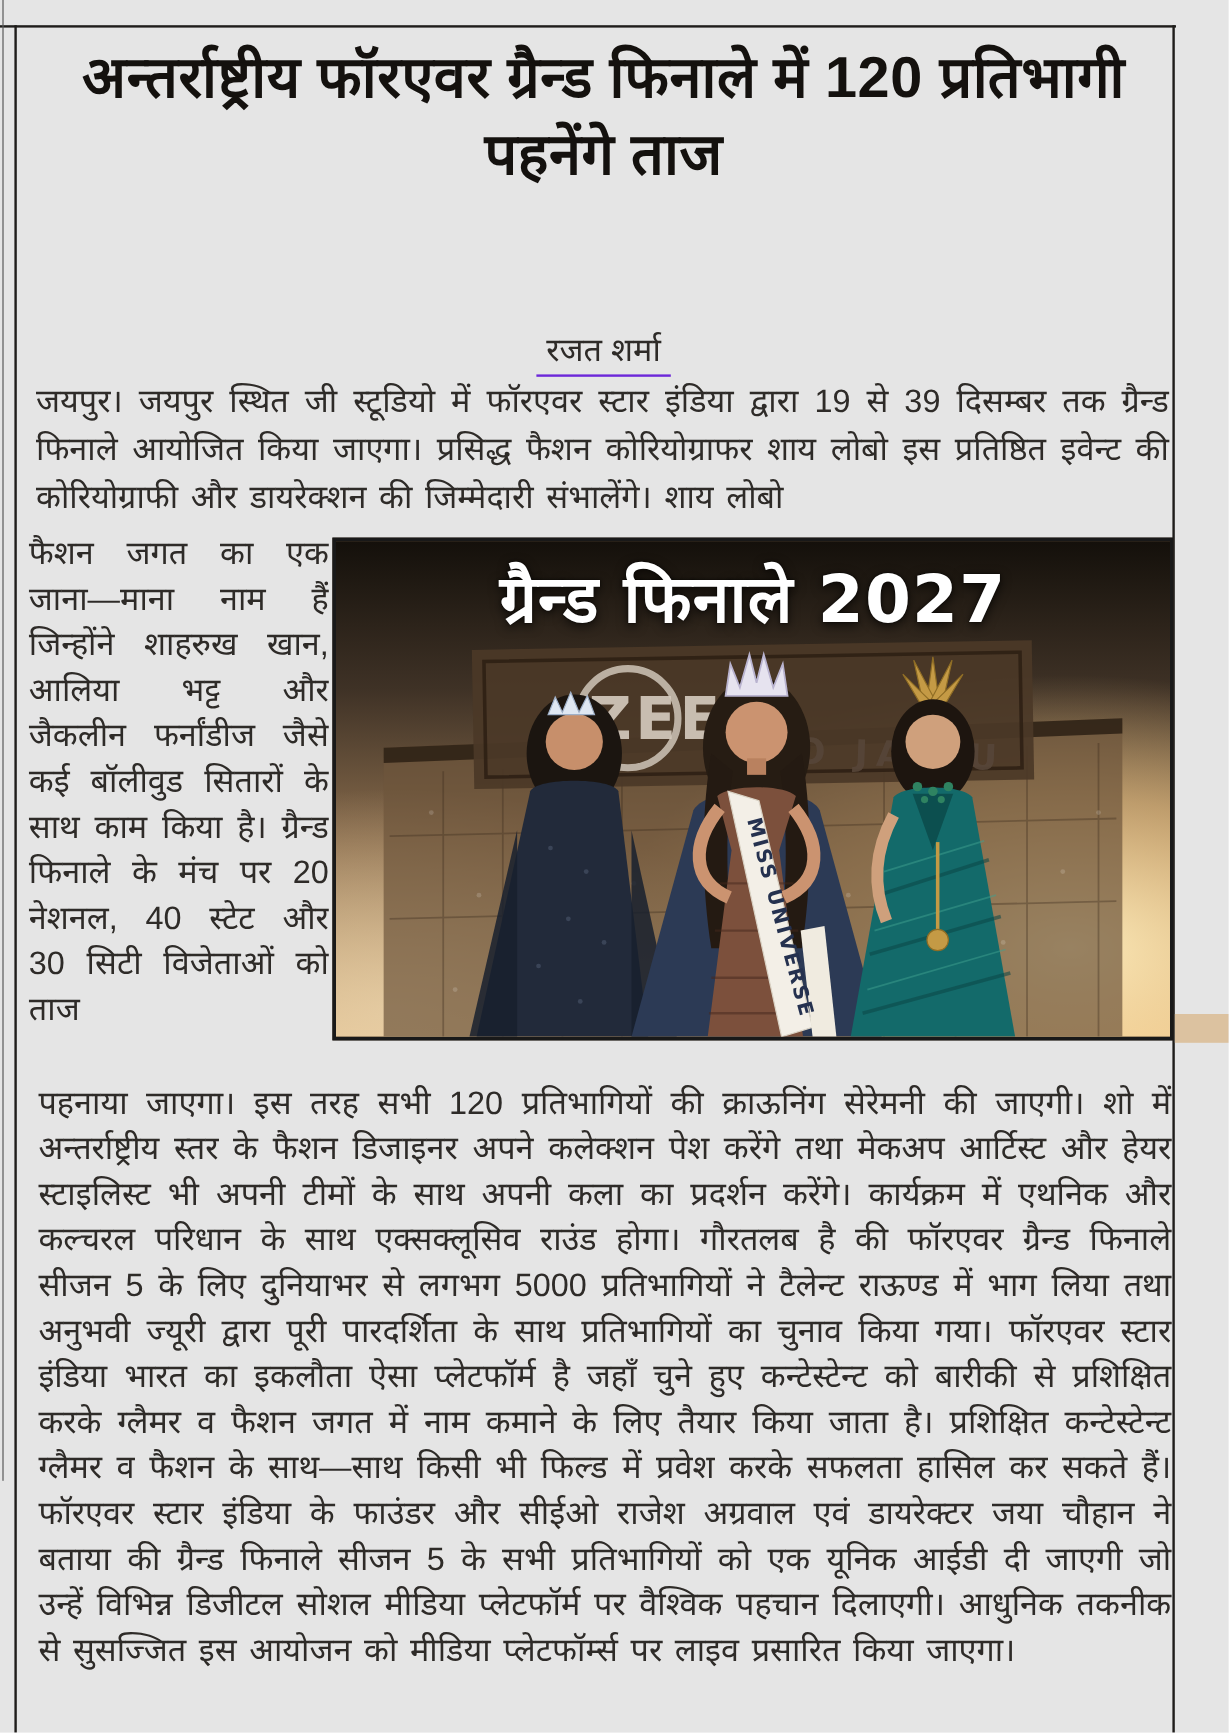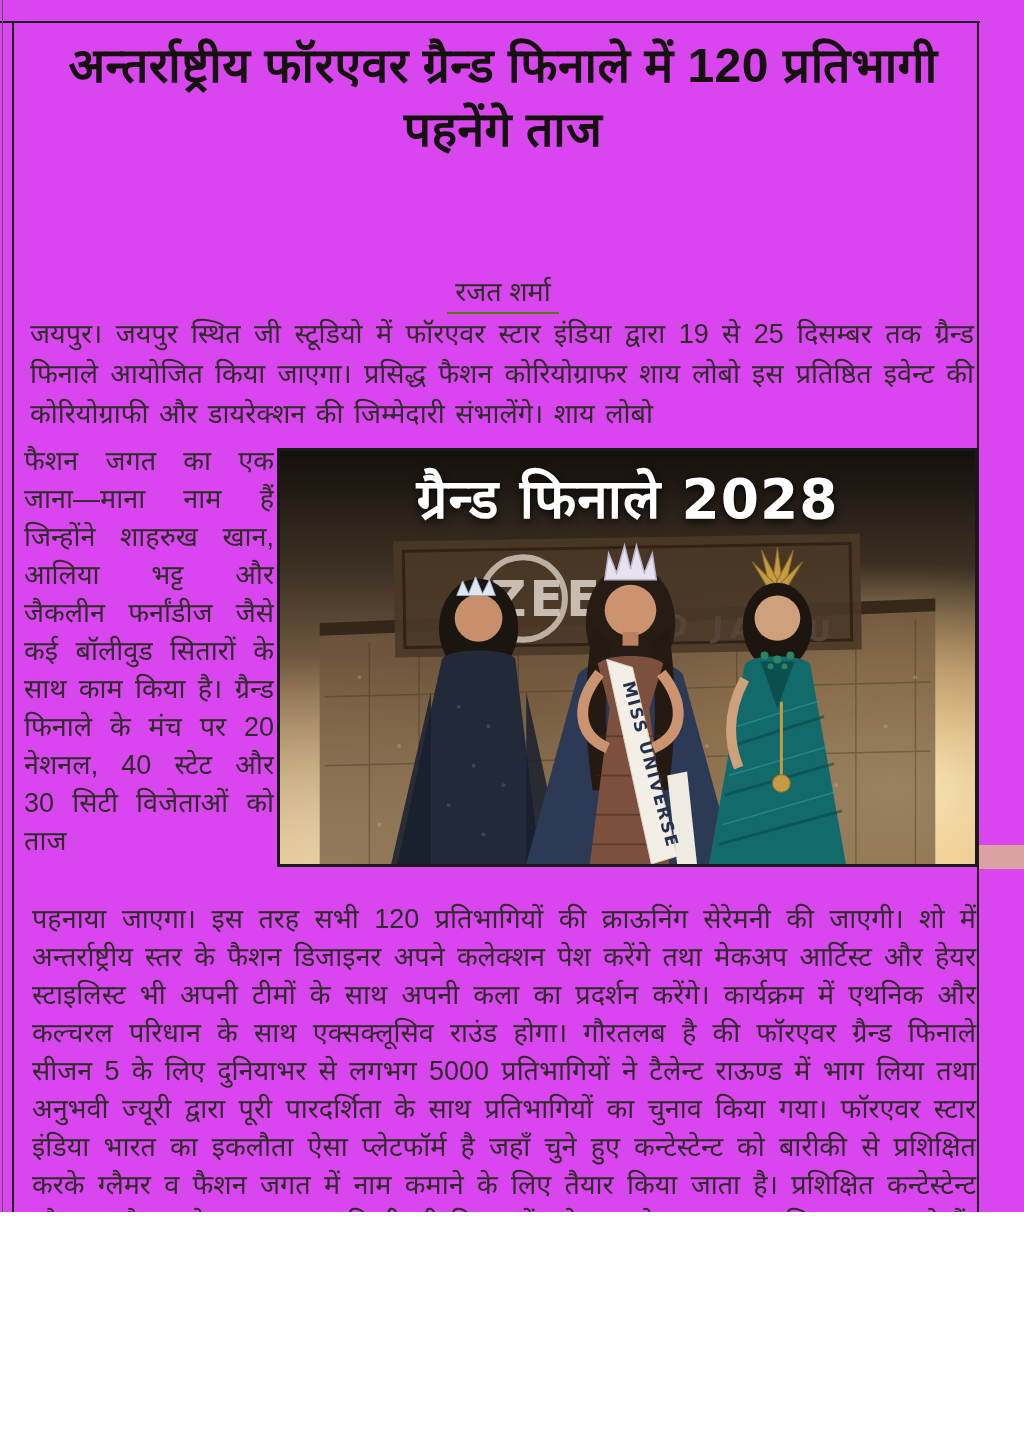--- a/index.html
+++ b/index.html
@@ -1,34 +1,34 @@
 <!DOCTYPE html>
 <html><head>
 <meta charset="utf-8">
 <style>
   html,body{margin:0;padding:0;background:#ffffff;}
   .page{
-    position:relative;width:1024px;height:1212px;background:#d946ef;overflow:hidden;
+    position:relative;width:1024px;height:1444px;background:#e5e5e5;overflow:hidden;
     font-family:"Liberation Sans","DejaVu Sans",sans-serif;color:#2e2b28;
   }
   .rule{position:absolute;background:#1f1d1b;}
   .rule-top{left:0;top:21px;width:980px;height:2px;}
   .rule-right{left:977px;top:21px;width:2px;height:1423px;}
   .rule-left-thick{left:12px;top:21px;width:2px;height:1423px;}
   .rule-left-thin{left:2px;top:0;width:1px;height:1234px;background:#5a5a5a;}
   .headline{
     position:absolute;left:30px;top:34px;width:946px;text-align:center;
     font-size:48px;line-height:64px;font-weight:700;color:#14110e;letter-spacing:.5px;
   }
   .subheadline{
     position:absolute;left:30px;top:126px;width:946px;text-align:center;
     font-size:37px;line-height:61px;font-weight:700;color:#14110e;
   }
   .byline{position:absolute;left:30px;top:272px;width:946px;text-align:center;font-size:27px;font-weight:500;}
-  .byline span{display:inline-block;border-bottom:2px solid #4d7c0f;padding:0 8px 3px;}
+  .byline span{display:inline-block;border-bottom:2px solid #6d28d9;padding:0 8px 3px;}
   .bodytext{font-size:27px;text-align:justify;color:#2e2b28;word-spacing:3px;}
   .body-top{position:absolute;left:30px;top:314px;width:944px;line-height:40px;}
   .left-col{position:absolute;left:24px;top:442px;width:250px;height:458px;line-height:38px;overflow:hidden;}
   .body-bottom{position:absolute;left:32px;top:900px;width:944px;line-height:38px;}
   .photo{
     position:absolute;left:277px;top:448px;width:695px;height:413px;
     border:3px solid #191919;overflow:hidden;background:#3f3226;
   }
   .photo svg{display:block;}
   .photo-title{
@@ -49,21 +49,21 @@
   <div class="rule rule-left-thick"></div>
   <div class="rule rule-left-thin"></div>
 
   <div class="headline">अन्तर्राष्ट्रीय फॉरएवर ग्रैन्ड फिनाले में 120 प्रतिभागी पहनेंगे ताज</div>
 
 
   <div class="byline">
     <span>रजत शर्मा</span>
   </div>
 
-  <div class="bodytext body-top">जयपुर। जयपुर स्थित जी स्टूडियो में फॉरएवर स्टार इंडिया द्वारा 19 से 25 दिसम्बर तक ग्रैन्ड फिनाले आयोजित किया जाएगा। प्रसिद्ध फैशन कोरियोग्राफर शाय लोबो इस प्रतिष्ठित इवेन्ट की कोरियोग्राफी और डायरेक्शन की जिम्मेदारी संभालेंगे। शाय लोबो</div>
+  <div class="bodytext body-top">जयपुर। जयपुर स्थित जी स्टूडियो में फॉरएवर स्टार इंडिया द्वारा 19 से 39 दिसम्बर तक ग्रैन्ड फिनाले आयोजित किया जाएगा। प्रसिद्ध फैशन कोरियोग्राफर शाय लोबो इस प्रतिष्ठित इवेन्ट की कोरियोग्राफी और डायरेक्शन की जिम्मेदारी संभालेंगे। शाय लोबो</div>
 
   <div class="bodytext left-col">फैशन जगत का एक जाना—माना नाम हैं जिन्होंने शाहरुख खान, आलिया भट्ट और जैकलीन फर्नांडीज जैसे कई बॉलीवुड सितारों के साथ काम किया है। ग्रैन्ड फिनाले के मंच पर 20 नेशनल, 40 स्टेट और 30 सिटी विजेताओं को ताज</div>
 
   <div class="photo">
     <svg width="695" height="413" viewBox="0 0 700 420" preserveAspectRatio="none">
       <defs>
         <linearGradient id="g-sky" x1="0" y1="0" x2="0" y2="1">
           <stop offset="0" stop-color="#14100b"></stop>
           <stop offset="0.30" stop-color="#3f3226"></stop>
           <stop offset="0.62" stop-color="#8d6f4e"></stop>
@@ -188,20 +188,20 @@
             <circle cx="514" cy="208" r="4"></circle>
           <circle cx="494" cy="219" r="3"></circle>
             <circle cx="508" cy="219" r="3"></circle>
         </g>
         <line x1="505" y1="255" x2="505" y2="330" stroke="#c49a45" stroke-width="3"></line>
         <circle cx="505" cy="338" r="9" fill="#c49a45" stroke="#8f6d25"></circle>
         <path d="M 468 232 C 452 262 450 292 462 322" stroke="#cfa07c" stroke-width="10" fill="none"></path>
       </g>
     </svg>
 
-    <div class="photo-title">ग्रैन्ड फिनाले 2028</div>
+    <div class="photo-title">ग्रैन्ड फिनाले 2027</div>
   </div>
 
   <div class="photo-bleed"></div>
 
   <div class="bodytext body-bottom">पहनाया जाएगा। इस तरह सभी 120 प्रतिभागियों की क्राऊनिंग सेरेमनी की जाएगी। शो में अन्तर्राष्ट्रीय स्तर के फैशन डिजाइनर अपने कलेक्शन पेश करेंगे तथा मेकअप आर्टिस्ट और हेयर स्टाइलिस्ट भी अपनी टीमों के साथ अपनी कला का प्रदर्शन करेंगे। कार्यक्रम में एथनिक और कल्चरल परिधान के साथ एक्सक्लूसिव राउंड होगा। गौरतलब है की फॉरएवर ग्रैन्ड फिनाले सीजन 5 के लिए दुनियाभर से लगभग 5000 प्रतिभागियों ने टैलेन्ट राऊण्ड में भाग लिया तथा अनुभवी ज्यूरी द्वारा पूरी पारदर्शिता के साथ प्रतिभागियों का चुनाव किया गया। फॉरएवर स्टार इंडिया भारत का इकलौता ऐसा प्लेटफॉर्म है जहाँ चुने हुए कन्टेस्टेन्ट को बारीकी से प्रशिक्षित करके ग्लैमर व फैशन जगत में नाम कमाने के लिए तैयार किया जाता है। प्रशिक्षित कन्टेस्टेन्ट ग्लैमर व फैशन के साथ—साथ किसी भी फिल्ड में प्रवेश करके सफलता हासिल कर सकते हैं। फॉरएवर स्टार इंडिया के फाउंडर और सीईओ राजेश अग्रवाल एवं डायरेक्टर जया चौहान ने बताया की ग्रैन्ड फिनाले सीजन 5 के सभी प्रतिभागियों को एक यूनिक आईडी दी जाएगी जो उन्हें विभिन्न डिजीटल सोशल मीडिया प्लेटफॉर्म पर वैश्विक पहचान दिलाएगी। आधुनिक तकनीक से सुसज्जित इस आयोजन को मीडिया प्लेटफॉर्म्स पर लाइव प्रसारित किया जाएगा।</div>
 
 </div>
 
 </body></html>

